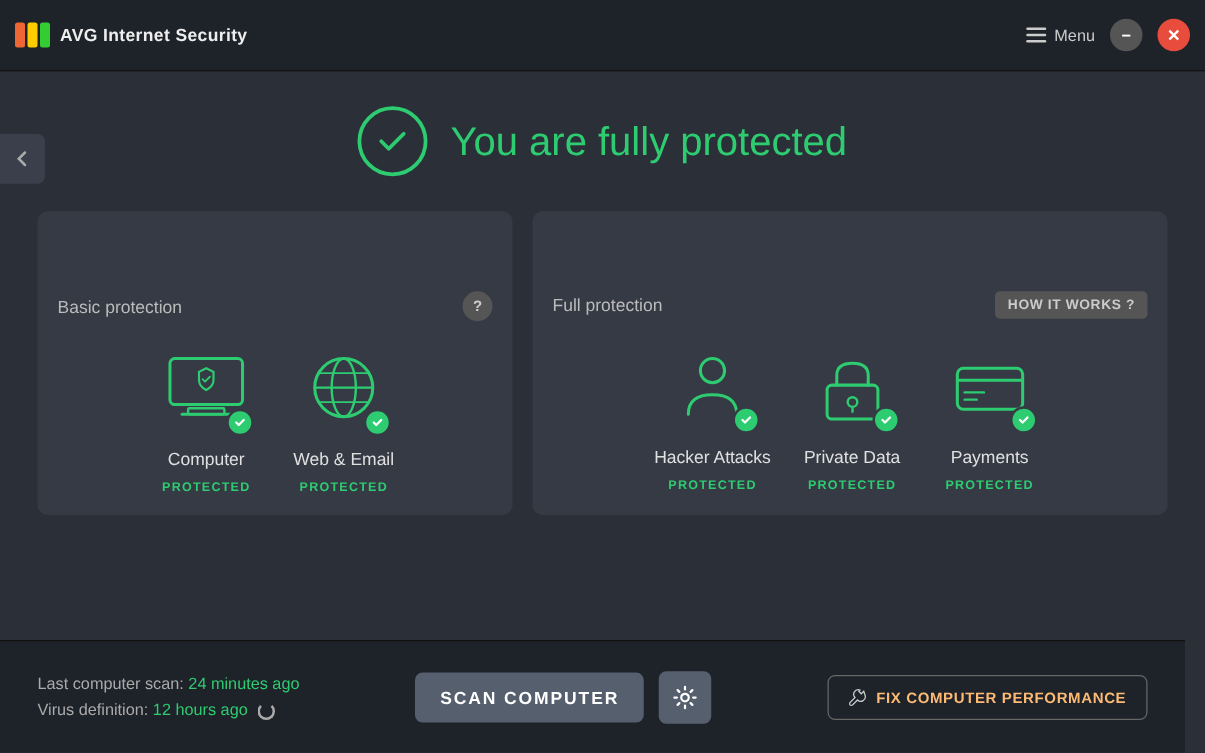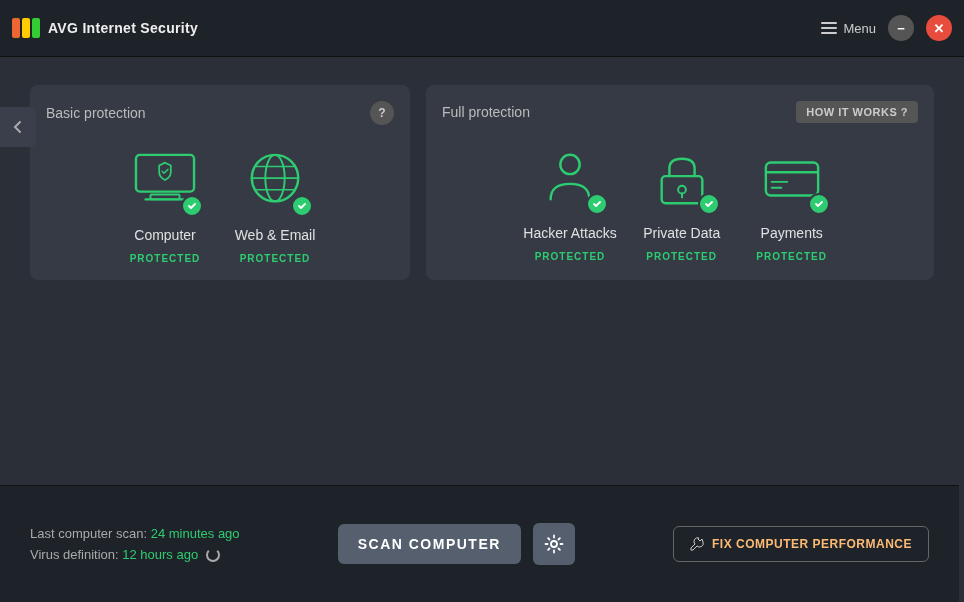--- a/index.html
+++ b/index.html
@@ -157,20 +157,21 @@
 
     .card-section-full {
       flex: 1;
     }
 
     .card-section-header {
       display: flex;
       justify-content: space-between;
       align-items: center;
       margin-bottom: 20px;
+      margin-top: 48px;
     }
 
     .card-section-title {
       font-size: 14px;
       color: #bbb;
       font-weight: 400;
     }
 
     .help-btn {
       width: 24px;
@@ -258,22 +259,22 @@
       font-weight: 700;
       letter-spacing: 1px;
       text-transform: uppercase;
     }
 
     
     .bottom-bar {
       position: absolute;
       bottom: 0;
       left: 0;
-      right: 5px;
-      height: 117px;
+      right: 16px;
+      height: 90px;
       background: #1e2229;
       display: flex;
       align-items: center;
       justify-content: space-between;
       padding: 0 30px;
       border-top: 1px solid #111;
     }
 
     .bottom-info {
       display: flex;
@@ -374,20 +375,28 @@
 </div>
 
 <div class="main-content">
 
   <div class="sidebar-toggle">
     <svg width="10" height="14" viewBox="0 0 10 14" fill="#aaa">
       <polyline points="7,2 2,7 7,12" stroke="#aaa" stroke-width="2" fill="none" stroke-linecap="round"></polyline>
     </svg>
   </div>
 
+  <div class="protected-header">
+    <div class="protected-circle">
+      <svg viewBox="0 0 26 26" fill="none">
+        <polyline points="4,13 10,19 22,7" stroke="#2ecc71" stroke-width="3" stroke-linecap="round" stroke-linejoin="round"></polyline>
+      </svg>
+    </div>
+    <h1 class="protected-title">You are fully protected</h1>
+  </div>
 
   <div class="cards-container">
 
     <div class="card-section card-section-basic">
       <div class="card-section-header">
         <span class="card-section-title">Basic protection</span>
         <div class="help-btn">?</div>
       </div>
       <div class="protection-items">
 

